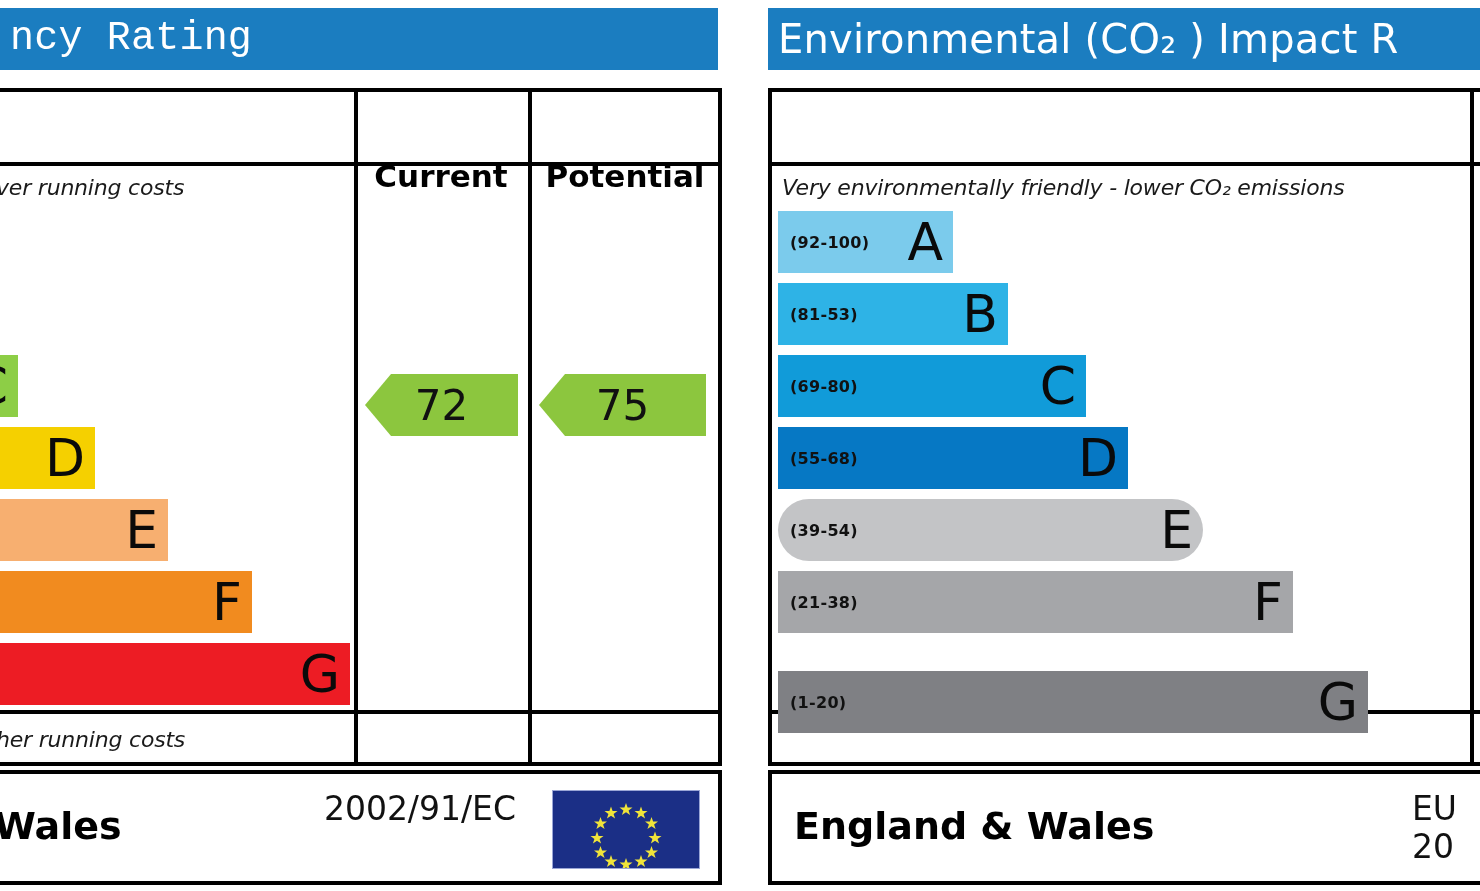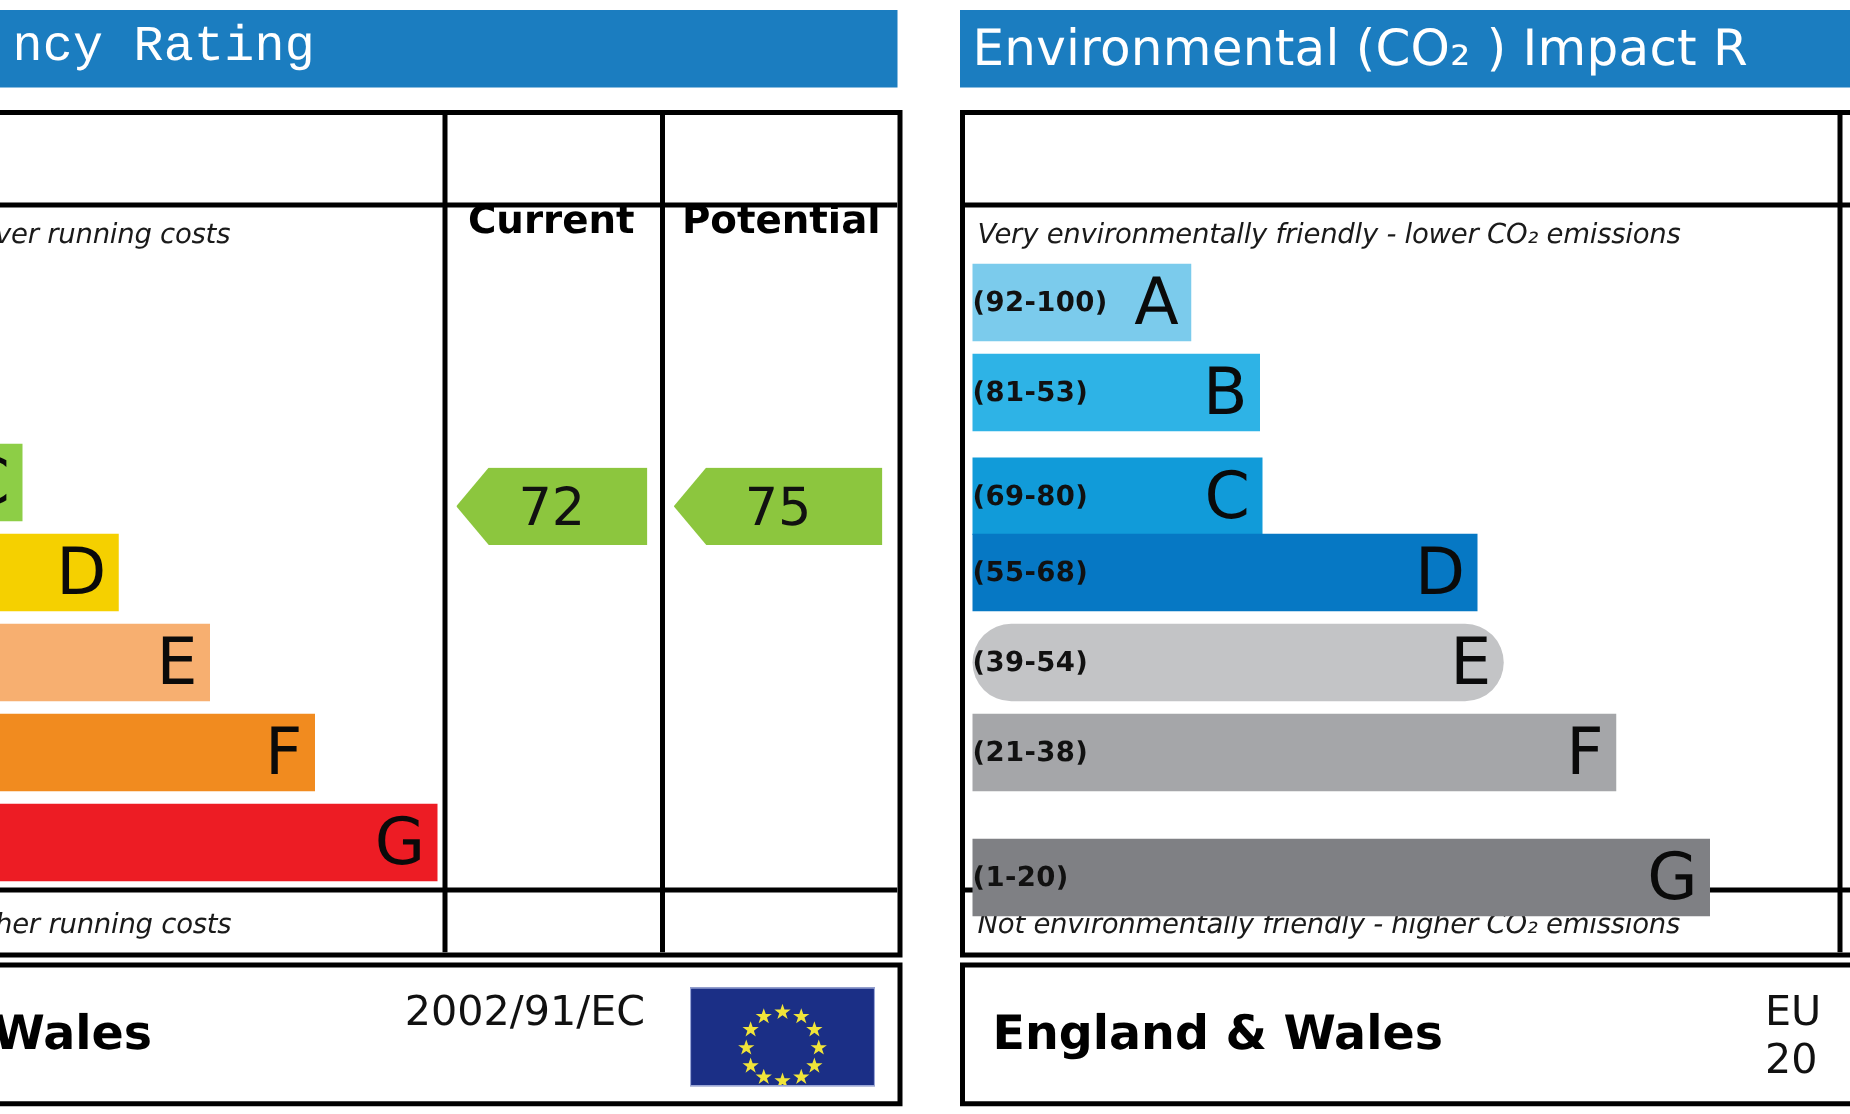--- a/index.html
+++ b/index.html
@@ -54,24 +54,24 @@
 
   
   .band {
     position: absolute;
     height: 62px;
     display: flex;
     align-items: center;
     justify-content: space-between;
   }
   .band .rng {
-    font-size: 22px;
+    font-size: 16px;
     font-weight: bold;
     color: #111111;
-    padding-left: 0;
+    padding-left: 12px;
     letter-spacing: .3px;
     white-space: nowrap;
   }
   .band .ltr {
     font-size: 52px;
     font-weight: 400;
     color: #0a0a0a;
     line-height: 52px;
     padding-right: 10px;
   }
@@ -199,38 +199,37 @@
 
     <div class="epc-body" style="left:0px; top:88px; width:1090px; height:678px;">
 
       <div class="col-sep" style="left:698px;"></div>
 
       <div class="row-sep" style="top:70px;"></div>
       <div class="row-sep" style="top:618px;"></div>
 
       <div class="caption" style="left:10px; top:83px;">Very environmentally friendly - lower CO₂ emissions</div>
 
-      <div class="caption" style="left:10px; top:635px;">Not environmentally friendly - higher CO₂ emissions</div>
 
       <div class="band" style="left:6px; top:119px; width:175px; background:#7bcbec;">
         <span class="rng">(92-100)</span>
         <span class="ltr">A</span>
       </div>
 
       <div class="band" style="left:6px; top:191px; width:230px; background:#2eb3e6;">
         <span class="rng">(81-53)</span>
         <span class="ltr">B</span>
       </div>
 
-      <div class="band" style="left:6px; top:263px; width:232px; background:#119bd9;margin-top:11px;">
+      <div class="band" style="left:6px; top:263px; width:308px; background:#119bd9;">
         <span class="rng">(69-80)</span>
         <span class="ltr">C</span>
       </div>
 
-      <div class="band" style="left:6px; top:335px; width:404px; background:#0678c4;text-align:right;">
+      <div class="band" style="left:6px; top:335px; width:350px; background:#0678c4;text-align:right;">
         <span class="rng">(55-68)</span>
         <span class="ltr">D</span>
       </div>
 
       <div class="band" style="left:6px; top:407px; width:425px; background:#c3c4c6;border-radius:31px;">
         <span class="rng">(39-54)</span>
         <span class="ltr">E</span>
       </div>
 
       <div class="band" style="left:6px; top:479px; width:515px; background:#a5a6a9;">

